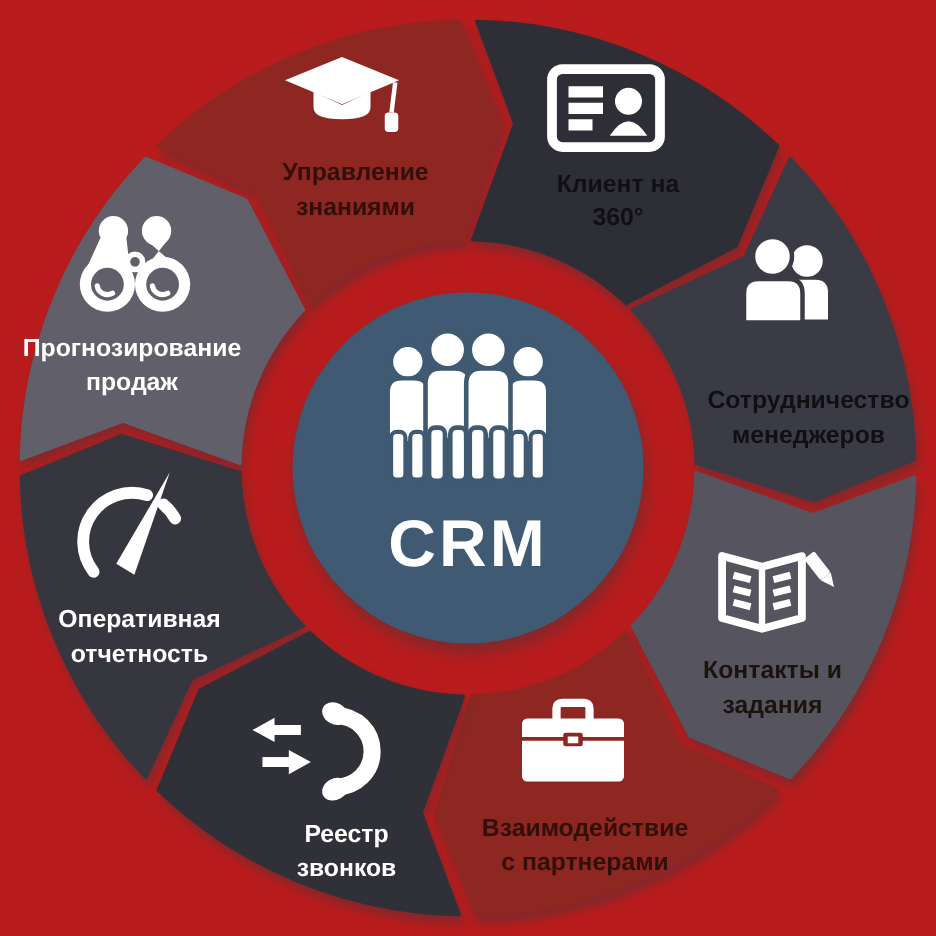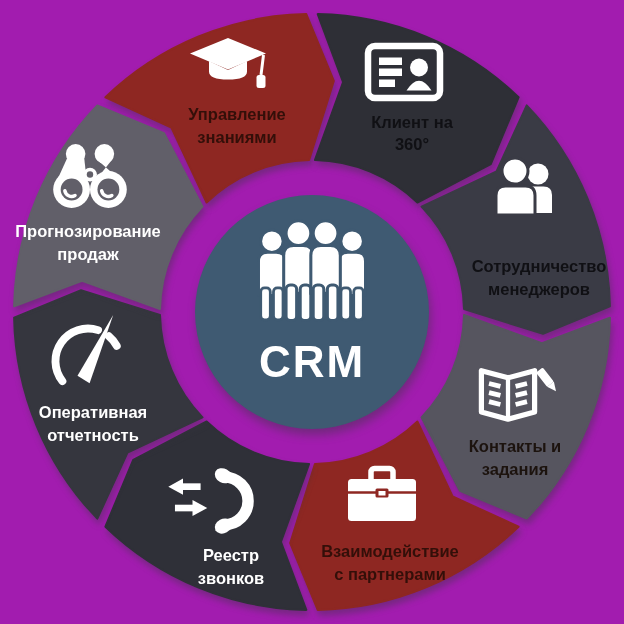--- a/index.html
+++ b/index.html
@@ -1,17 +1,17 @@
 <!DOCTYPE html>
 <html><head>
 <meta charset="utf-8">
 <style>
   html,body{margin:0;padding:0;background:#ffffff;}
   .wrap{
-    width:624px;height:624px;position:relative;overflow:hidden;background:#a21caf;
+    width:624px;height:624px;position:relative;overflow:hidden;background:#b91c1c;
     font-family:"Liberation Sans", sans-serif;
   }
   svg{position:absolute;left:0;top:0;}
   .seg-shape{filter:drop-shadow(2px 5px 3px rgba(55,55,65,0.40));}
   .center-circle{filter:drop-shadow(2px 6px 5px rgba(55,55,65,0.45));}
   .seg-label{font-family:"Liberation Sans", sans-serif;font-weight:bold;font-size:16.5px;}
   .crm-label{font-family:"Liberation Sans", sans-serif;font-weight:bold;font-size:44px;letter-spacing:2px;}
 </style>
 </head>
 <body>

